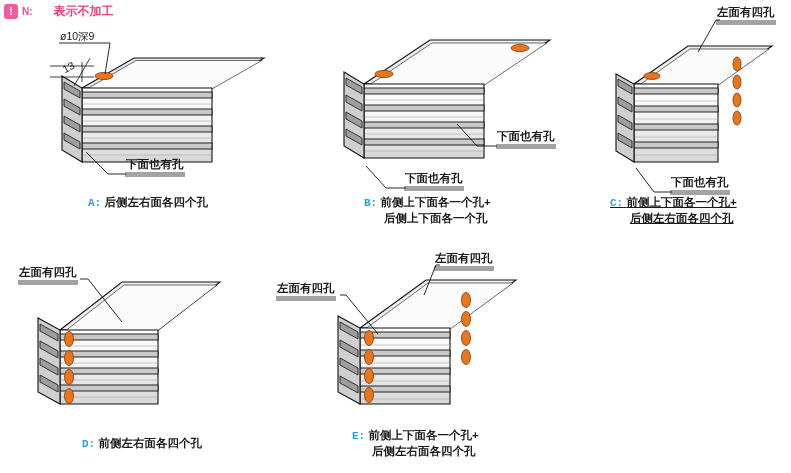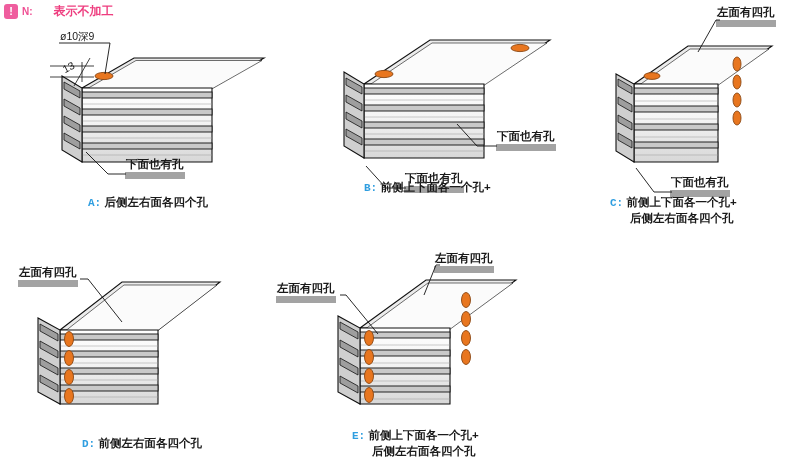--- a/index.html
+++ b/index.html
@@ -60,21 +60,21 @@
   }
   .caption .line2 { display: block; padding-left: 20px; }
 
   
   .callout {
     position: absolute;
     font-size: 11.5px;
     font-weight: bold;
     color: #1a1a1a;
     white-space: nowrap;
-    border-bottom: 7px solid #a3a3a3;
+    border-bottom: 5px solid #a3a3a3;
     padding: 0 1px 1px 1px;
     line-height: 13px;
   }
 
   .dimtext {
     position: absolute;
     font-size: 10.5px;
     color: #1a1a1a;
     white-space: nowrap;
     font-family: "Liberation Sans", sans-serif;
@@ -194,23 +194,24 @@
   <line x1="2" y1="0" x2="22" y2="22" stroke="#111" stroke-width="0.9"></line>
   <line x1="22" y1="22" x2="42" y2="22" stroke="#111" stroke-width="0.9"></line>
 </svg>
 
 <div class="callout" style="left:404px; top:172px;">下面也有孔</div>
 <svg class="leader" style="left:364px; top:166px;" width="46" height="26">
   <line x1="2" y1="0" x2="22" y2="22" stroke="#111" stroke-width="0.9"></line>
   <line x1="22" y1="22" x2="42" y2="22" stroke="#111" stroke-width="0.9"></line>
 </svg>
 
-<div class="caption" style="left:364px; top:180px;">
+<div class="caption" style="left:364px; top:195px;">
   <span class="key">B:</span>
   <span>前侧上下面各一个孔+</span>
+  <span class="line2">后侧上下面各一个孔</span>
 </div>
 
 <div class="figure" style="left:630px; top:46px;">
   <svg width="160" height="128" viewBox="0 0 160 128">
     <defs>
       <linearGradient id="faceC" x1="0" y1="0" x2="0" y2="1">
         <stop offset="0%" stop-color="#ffffff"></stop>
         <stop offset="45%" stop-color="#f4f4f4"></stop>
         <stop offset="100%" stop-color="#d7d7d7"></stop>
       </linearGradient>
@@ -252,21 +253,21 @@
   <line x1="26" y1="0" x2="22" y2="0" stroke="#111" stroke-width="0.9"></line>
   <line x1="22" y1="0" x2="4" y2="32" stroke="#111" stroke-width="0.9"></line>
 </svg>
 
 <div class="callout" style="left:670px; top:176px;">下面也有孔</div>
 <svg class="leader" style="left:634px; top:168px;" width="42" height="28">
   <line x1="2" y1="0" x2="20" y2="24" stroke="#111" stroke-width="0.9"></line>
   <line x1="20" y1="24" x2="38" y2="24" stroke="#111" stroke-width="0.9"></line>
 </svg>
 
-<div class="caption" style="left:610px; top:195px;">
+<div class="caption" style="left:610px; top:195px;text-decoration:underline;">
   <span class="key">C:</span>
   <span>前侧上下面各一个孔+</span>
   <span class="line2">后侧左右面各四个孔</span>
 </div>
 
 <div class="figure" style="left:30px; top:282px;">
   <svg width="200" height="130" viewBox="0 0 200 130">
     <defs>
       <linearGradient id="faceD" x1="0" y1="0" x2="0" y2="1">
         <stop offset="0%" stop-color="#ffffff"></stop>

